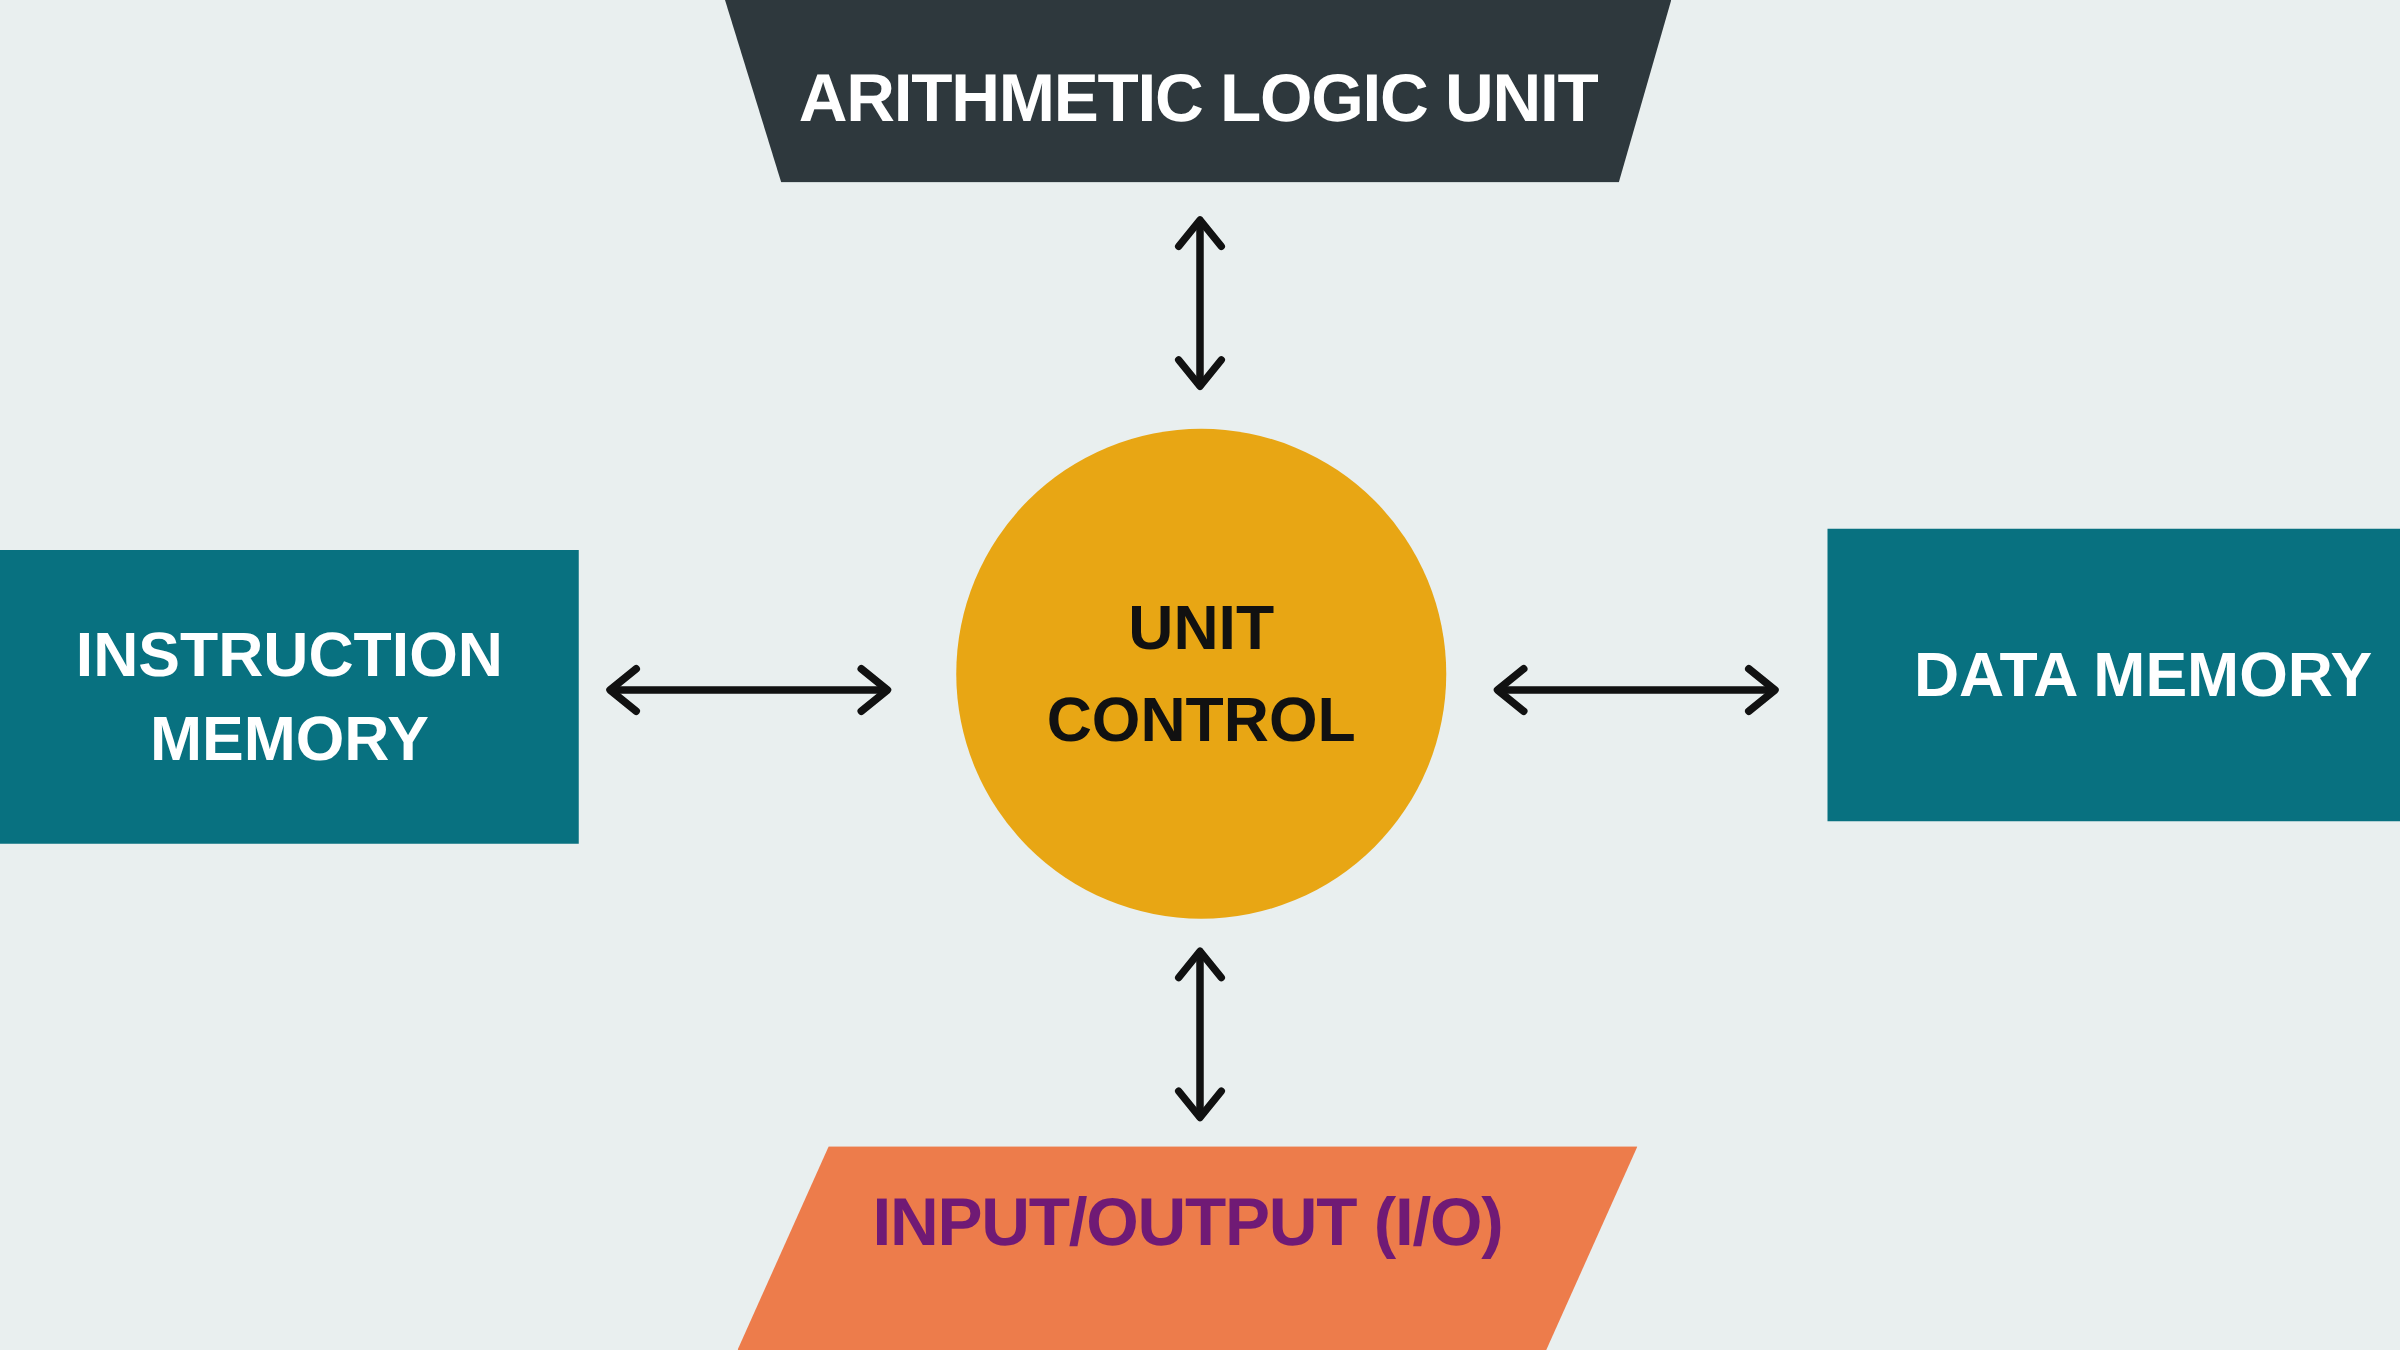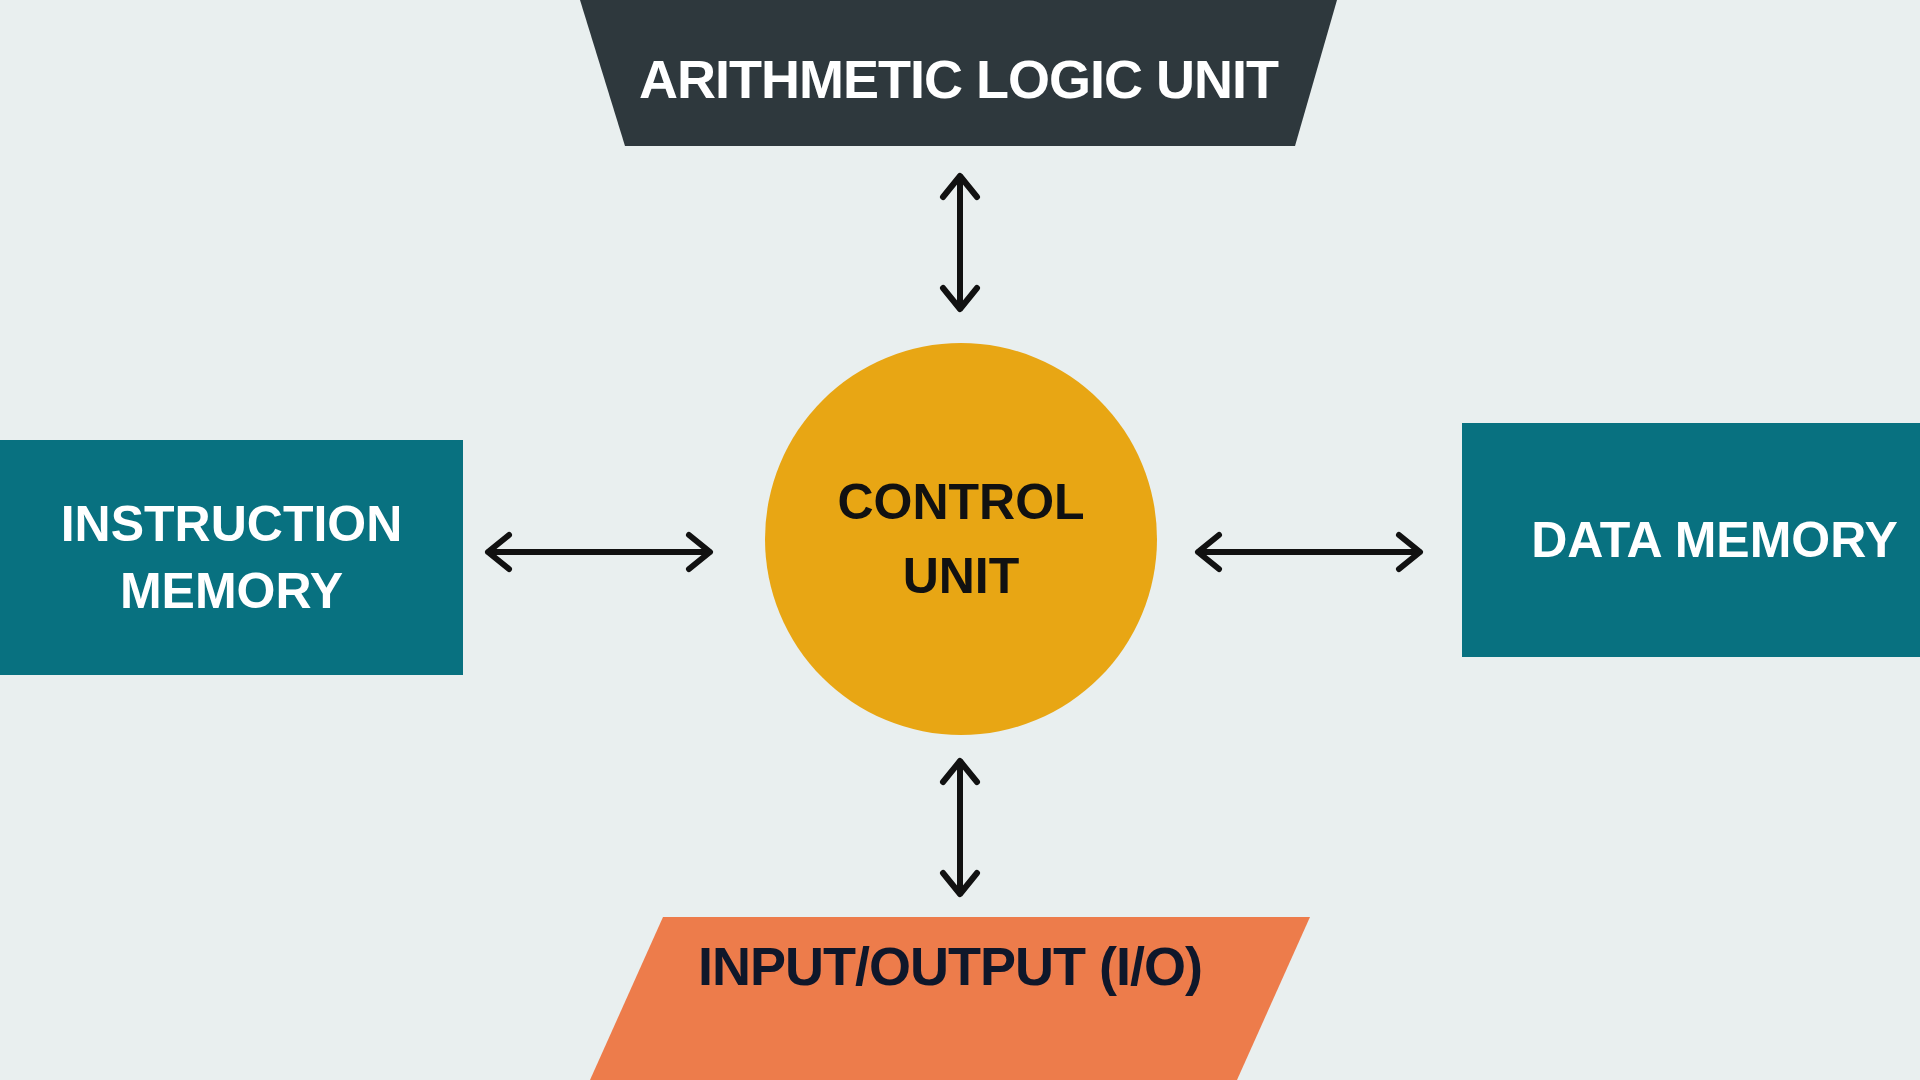--- a/index.html
+++ b/index.html
@@ -52,25 +52,25 @@
     background: #e8a614;
     border-radius: 50%;
     color: #111111;
     font-size: 50px;
     line-height: 74px;
   }
   .node-io {
     left: 590px; top: 917px; width: 720px; height: 163px;
     background: #ed7c4b;
     clip-path: polygon(73px 0, 100% 0, 647px 100%, 0 100%);
-    color: #0f172a;
+    color: #701a75;
     font-size: 54px;
     letter-spacing: -1px;
     align-items: flex-start;
-    padding-top: 18px;
+    padding-top: 30px;
   }
   .label-line { display: block; }
   .arrow { position: absolute; }
   .arrow path, .arrow line, .arrow polyline {
     stroke: #111111;
     stroke-width: 6;
     fill: none;
     stroke-linecap: round;
     stroke-linejoin: round;
   }
@@ -86,22 +86,22 @@
 
   <div class="node node-imem">
     <span>
       <span class="label-line">INSTRUCTION</span>
       <span class="label-line">MEMORY</span>
     </span>
   </div>
 
   <div class="node node-cu">
     <span>
+      <span class="label-line">UNIT</span>
       <span class="label-line">CONTROL</span>
-      <span class="label-line">UNIT</span>
     </span>
   </div>
 
   <div class="node node-dmem">
     <span class="label-line">DATA MEMORY</span>
   </div>
 
   <div class="node node-io">
     <span class="label-line">INPUT/OUTPUT (I/O)</span>
   </div>

